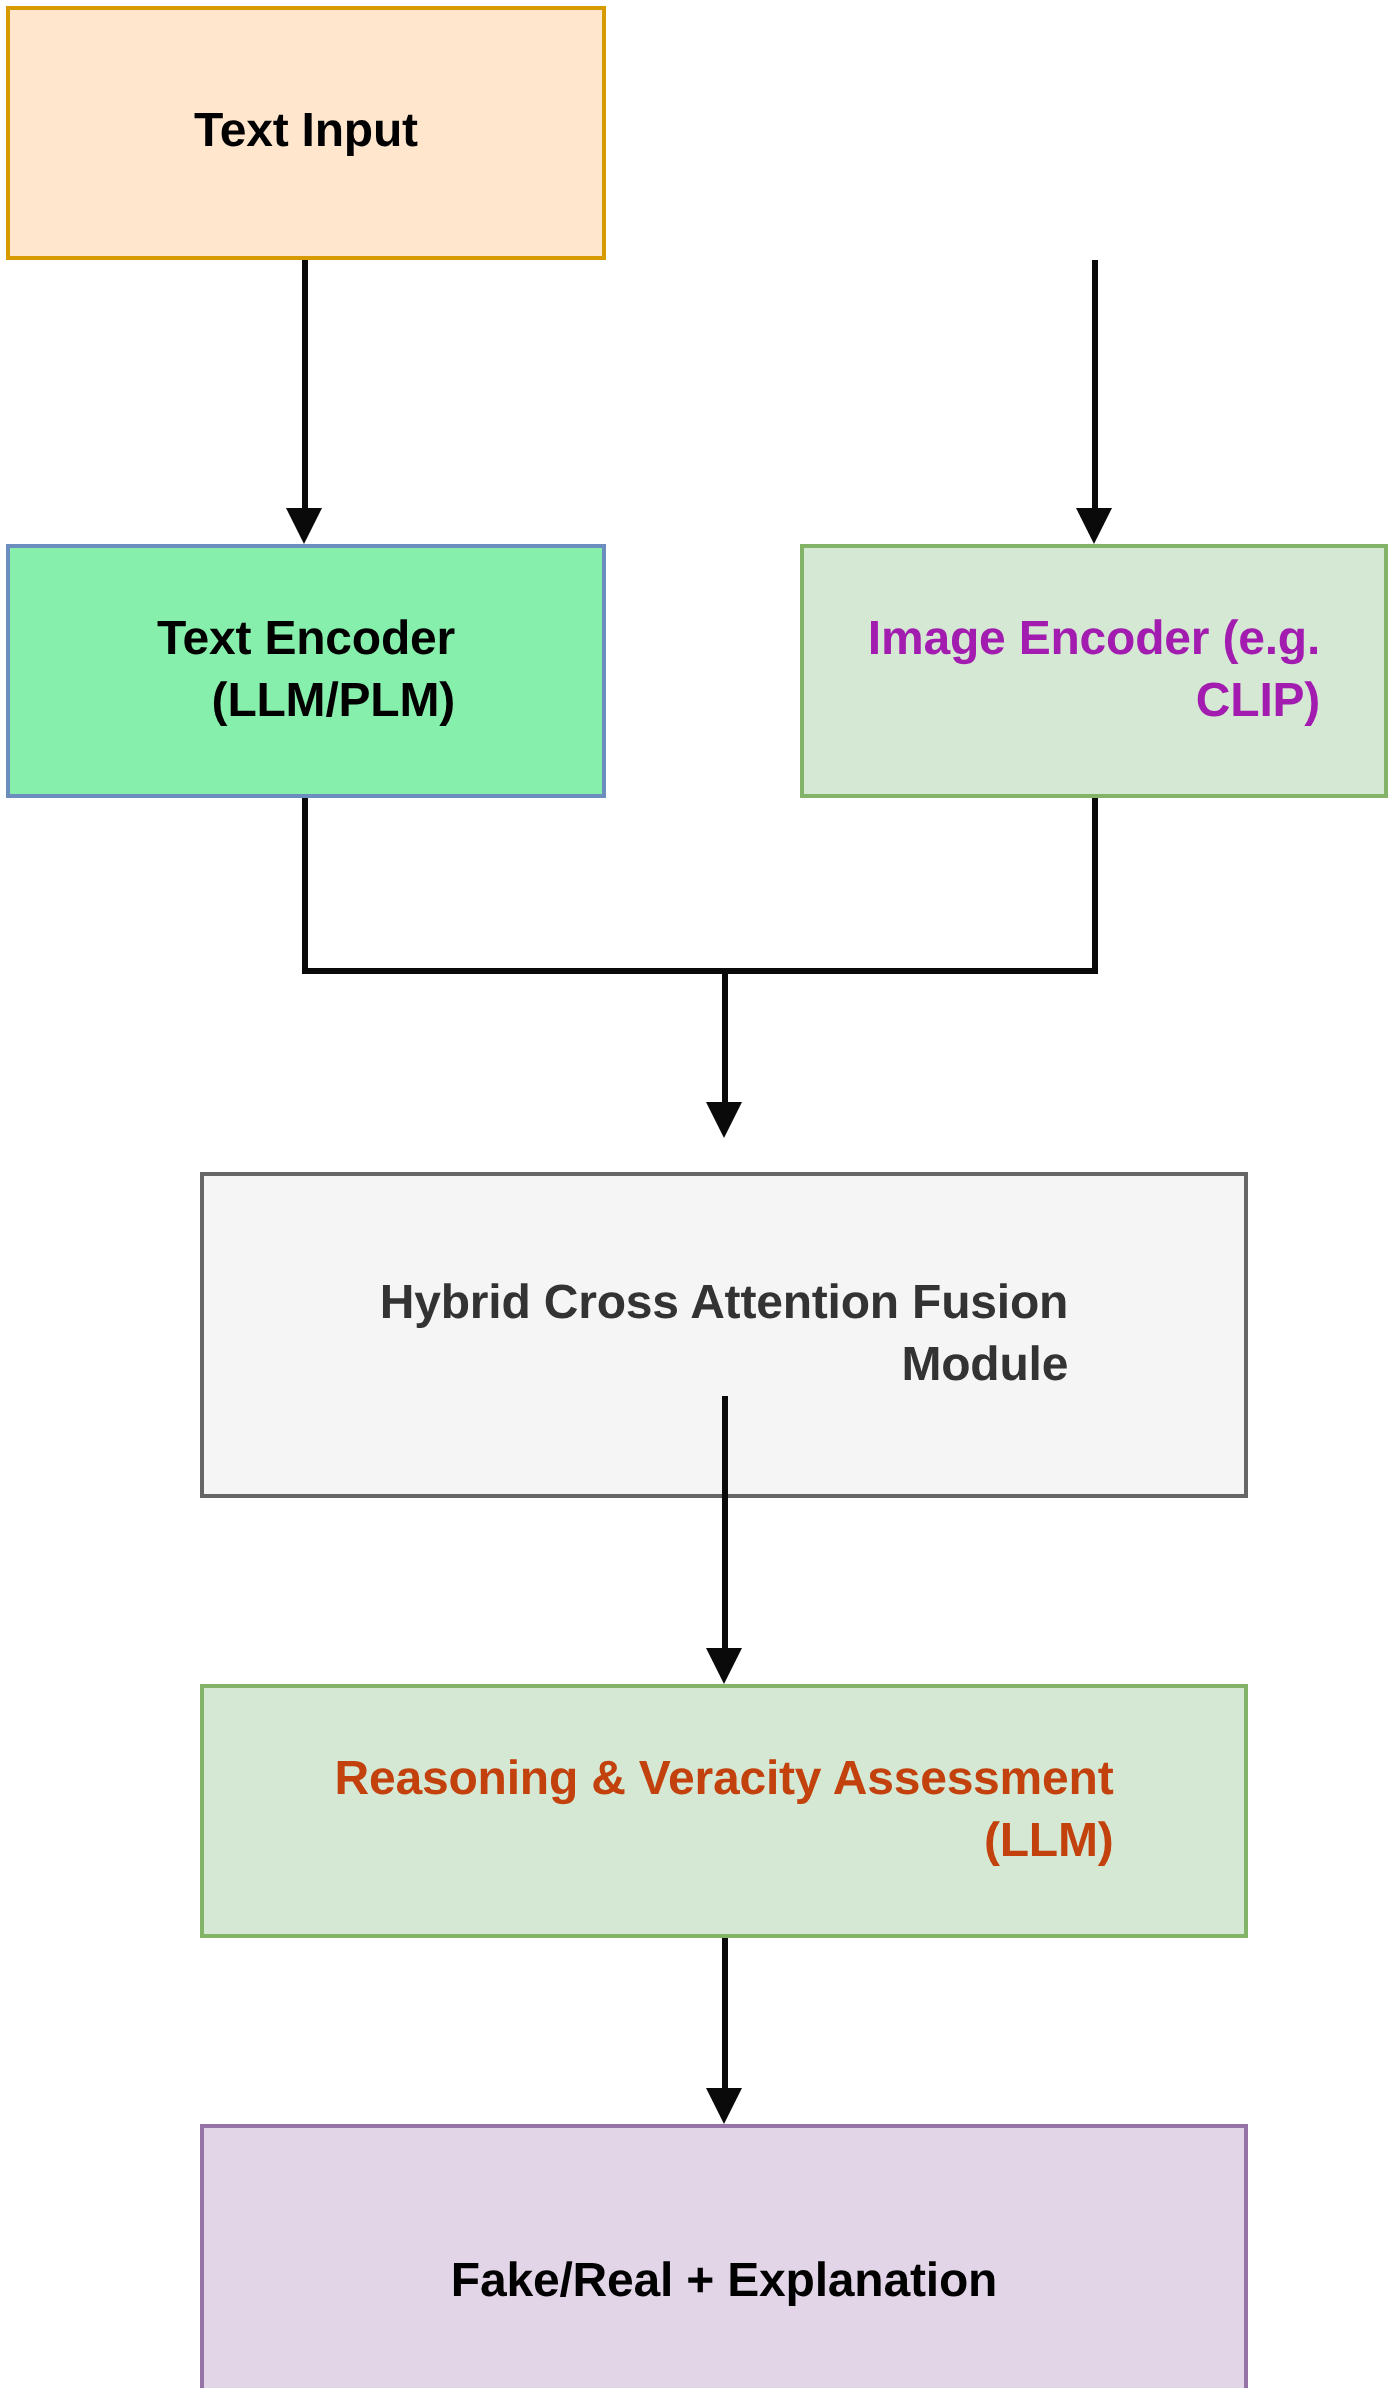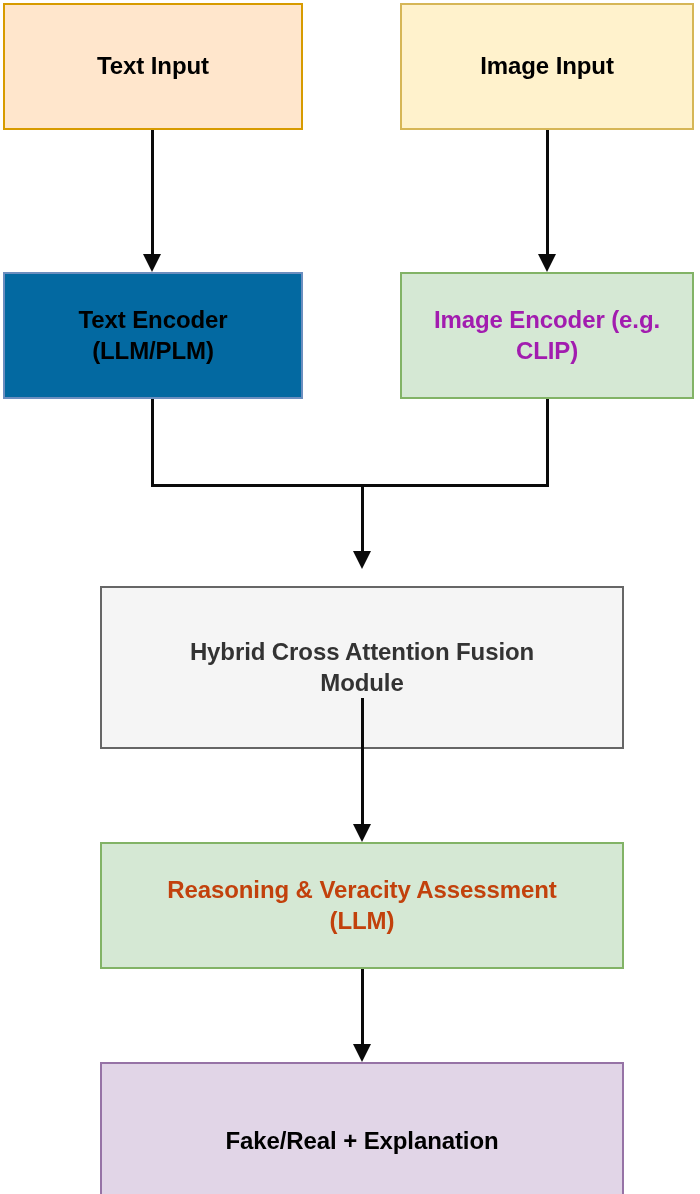--- a/index.html
+++ b/index.html
@@ -14,21 +14,21 @@
     background: #ffffff;
     overflow: hidden;
     font-family: "Liberation Sans", sans-serif;
   }
   .node {
     position: absolute;
     box-sizing: border-box;
     display: flex;
     align-items: center;
     justify-content: center;
-    text-align: center;
+    text-align: right;
     font-weight: bold;
     font-size: 24px;
     line-height: 1.28;
     border-width: 2px;
     border-style: solid;
     padding: 4px 10px;
     white-space: pre-line;
     letter-spacing: -0.1px;
   }
   .node-text {
@@ -66,25 +66,22 @@
 </style>
 </head>
 <body>
 
 <div id="canvas">
 
   <div class="node" id="node-text-input" style="background:#ffe6cc; border-color:#d79b00; color:#000000;">
     <span class="node-text">Text Input</span>
   </div>
 
-  <div class="node" id="node-image-input" style="background:#fff2cc; border-color:#d6b656; color:#000000;">
-    <span class="node-text">Image Input</span>
-  </div>
 
-  <div class="node" id="node-text-encoder" style="background:#0369a1; border-color:#6c8ebf; color:#000000;">
+  <div class="node" id="node-text-encoder" style="background:#86efac; border-color:#6c8ebf; color:#000000;">
     <span class="node-text">Text Encoder
 (LLM/PLM)</span>
   </div>
 
   <div class="node" id="node-image-encoder" style="background:#d5e8d4; border-color:#82b366; color:#a21caf;">
     <span class="node-text">Image Encoder (e.g.
 CLIP)</span>
   </div>
 
   <div class="node" id="node-fusion" style="background:#f5f5f5; border-color:#666666; color:#333333;">

